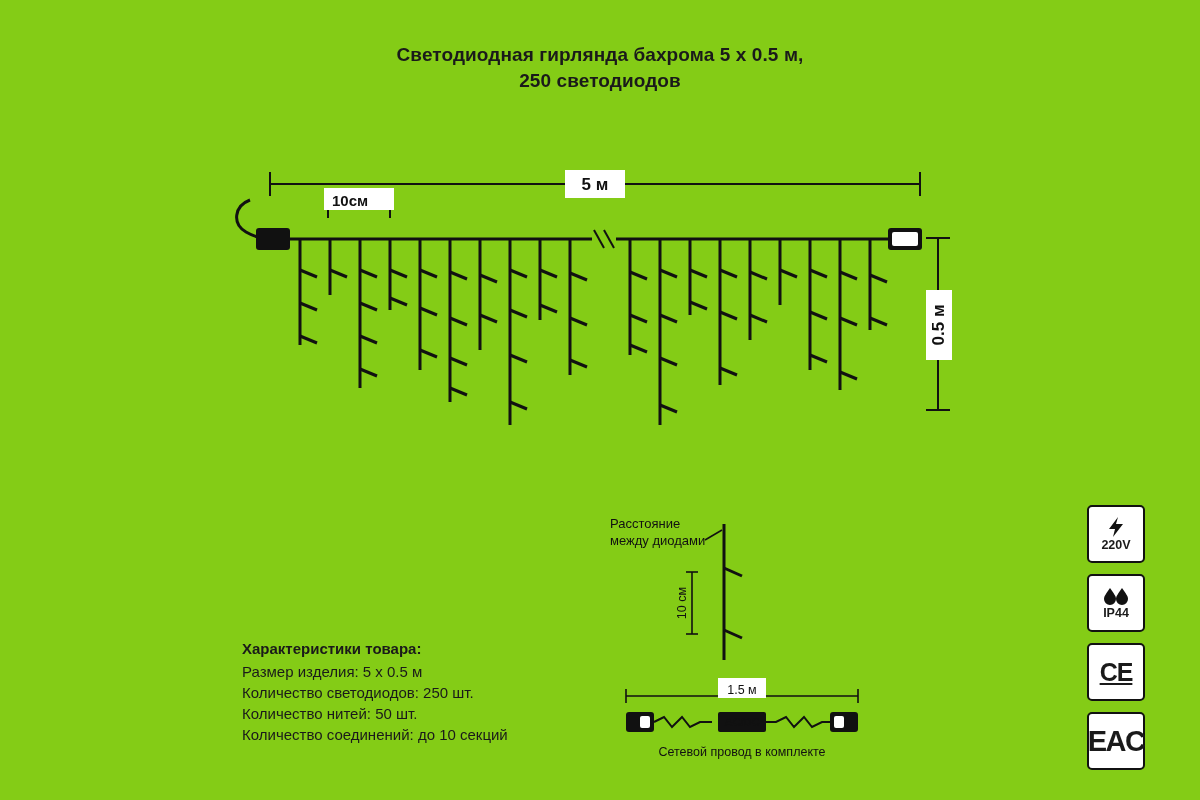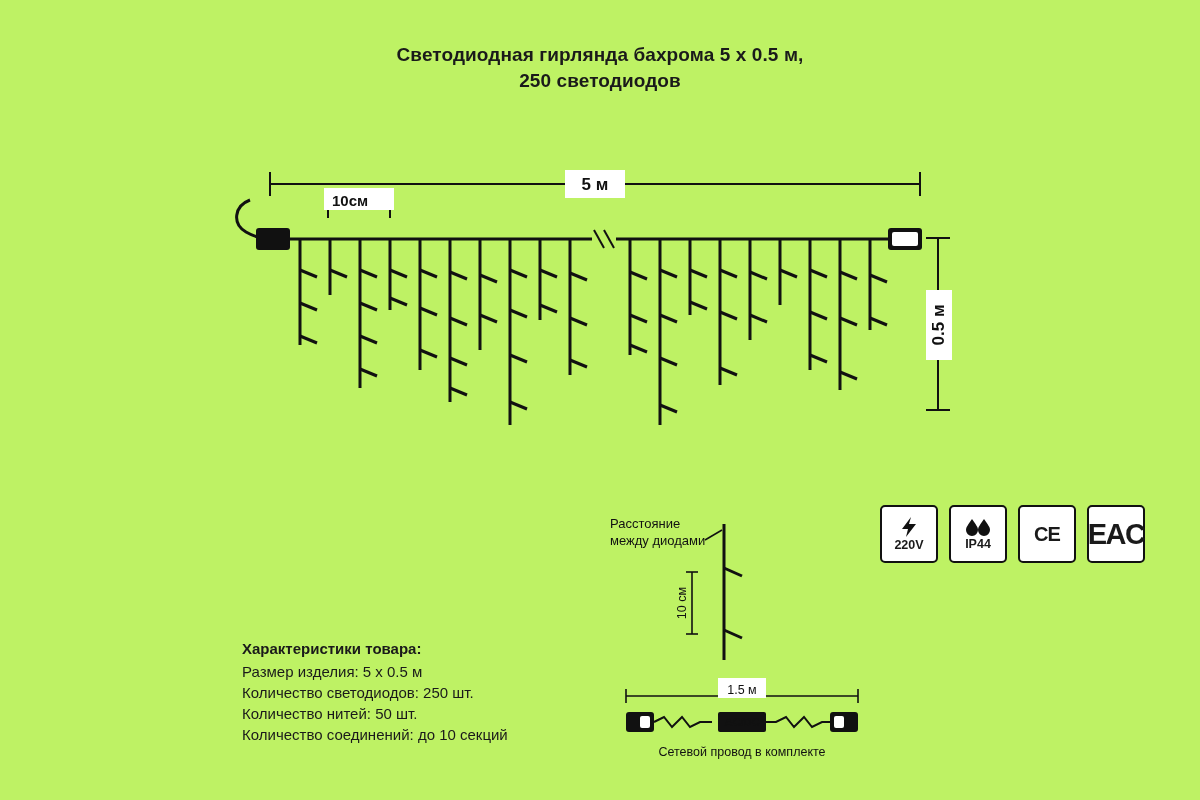--- a/index.html
+++ b/index.html
@@ -8,21 +8,21 @@
     background: #ffffff;
   }
   body {
     font-family: "Liberation Sans", sans-serif;
     color: #1a1a1a;
   }
   #page {
     position: relative;
     width: 1200px;
     height: 800px;
-    background: #bef264;
+    background: #84cc16;
     overflow: hidden;
   }
   .title {
     position: absolute;
     top: 42px;
     left: 0;
     width: 1200px;
     text-align: center;
     font-size: 19px;
     font-weight: bold;
@@ -56,20 +56,21 @@
     margin-bottom: 2px;
   }
   .specs .spec-line { white-space: nowrap; }
 
   
   .badges {
     position: absolute;
     right: 55px;
     top: 505px;
     display: flex;
+    flex-direction: column;
     gap: 11px;
   }
   .badge {
     width: 58px;
     height: 58px;
     border: 2.5px solid #111;
     border-radius: 5px;
     display: flex;
     flex-direction: column;
     align-items: center;
@@ -78,24 +79,25 @@
     box-sizing: border-box;
   }
   .badge .badge-label {
     font-size: 12.5px;
     font-weight: bold;
     line-height: 13px;
     margin-top: 1px;
   }
   .badge svg { display: block; }
   .badge-ce-text {
-    font-size: 20px;
+    font-size: 25px;
     font-weight: bold;
     letter-spacing: -1px;
     line-height: 26px;
+    text-decoration: underline;
   }
   .badge-eac-text {
     font-size: 29px;
     font-weight: bold;
     letter-spacing: -1.5px;
     line-height: 23px;
   }
   svg text {
     font-family: "Liberation Sans", sans-serif;
     fill: #111;

